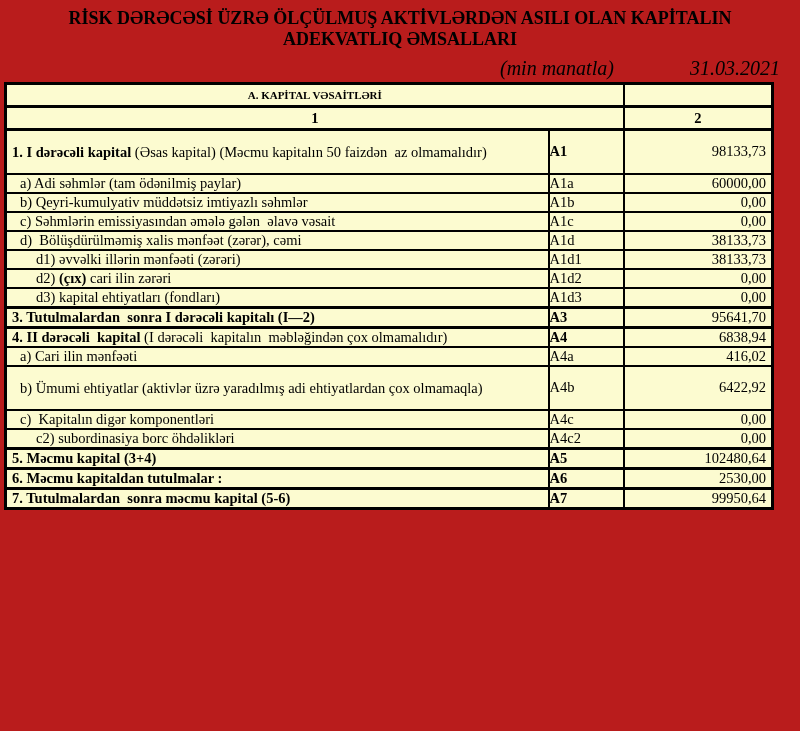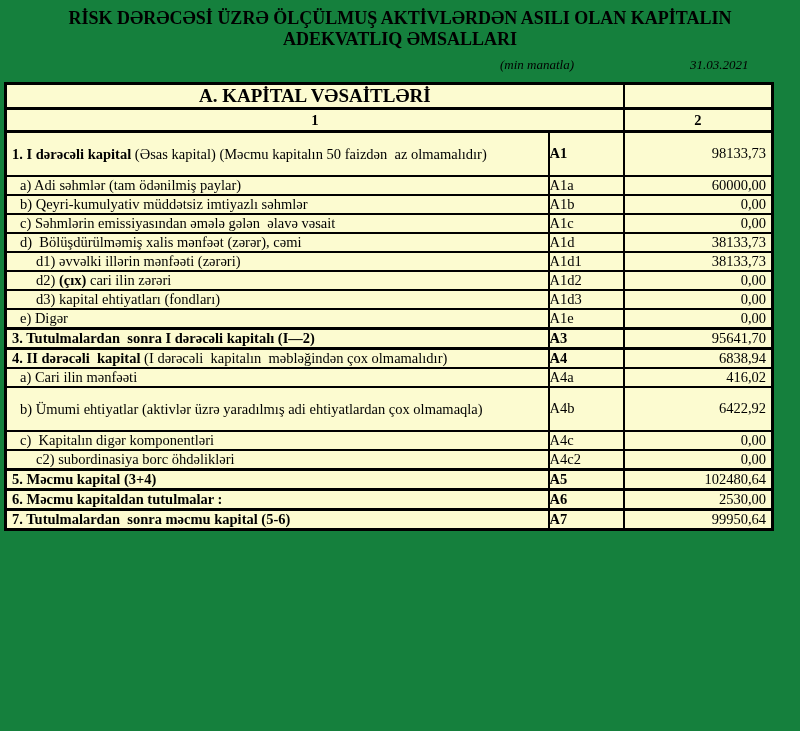--- a/index.html
+++ b/index.html
@@ -3,40 +3,40 @@
 <meta charset="utf-8">
 <style>
   html, body {
     margin: 0;
     padding: 0;
     background: #FFFFFF;
   }
   .sheet {
     width: 800px;
     height: 731px;
-    background: #15803d;
+    background: #b91c1c;
     font-family: "Liberation Serif", serif;
     color: #000000;
     overflow: hidden;
     position: relative;
   }
   .doc-title {
     margin-top: 8px;
     text-align: center;
     font-weight: bold;
     font-size: 18px;
     line-height: 21px;
     letter-spacing: 0px;
   }
   .meta-line {
     position: relative;
     margin-top: 7px;
     height: 19px;
     font-style: italic;
-    font-size: 13px;
+    font-size: 20px;
   }
   .meta-unit {
     position: absolute;
     left: 500px;
     top: 0;
   }
   .meta-date {
     position: absolute;
     left: 690px;
     top: 0;
@@ -60,21 +60,21 @@
     padding: 0;
     overflow: hidden;
   }
   tr { height: 15px; }
   tr.head-section { height: 23px; }
   tr.head-cols { height: 23px; }
   tr.tall { height: 44px; }
   td.section-header {
     text-align: center;
     font-weight: bold;
-    font-size: 19px;
+    font-size: 11px;
   }
   td.col-num {
     text-align: center;
     font-weight: bold;
     font-size: 14.5px;
   }
   td.label {
     padding-left: 5px;
     white-space: pre-wrap;
     line-height: 16px;
@@ -154,25 +154,20 @@
         <tr class="lvl2">
           <td class="label"><span>d2) </span><b>(çıx)</b><span> cari ilin zərəri</span></td>
           <td class="code">A1d2</td>
           <td class="value">0,00</td>
         </tr>
         <tr class="lvl2">
           <td class="label"><span>d3) kapital ehtiyatları (fondları)</span></td>
           <td class="code">A1d3</td>
           <td class="value">0,00</td>
         </tr>
-        <tr class="lvl1">
-          <td class="label"><span>e) Digər</span></td>
-          <td class="code">A1e</td>
-          <td class="value">0,00</td>
-        </tr>
         <tr class="section lvl0">
           <td class="label"><b>3. Tutulmalardan  sonra I dərəcəli kapitalı (I—2)</b></td>
           <td class="code bold">A3</td>
           <td class="value">95641,70</td>
         </tr>
         <tr class="section lvl0">
           <td class="label"><b>4. II dərəcəli  kapital</b><span> (I dərəcəli  kapitalın  məbləğindən çox olmamalıdır)</span></td>
           <td class="code bold">A4</td>
           <td class="value">6838,94</td>
         </tr>

